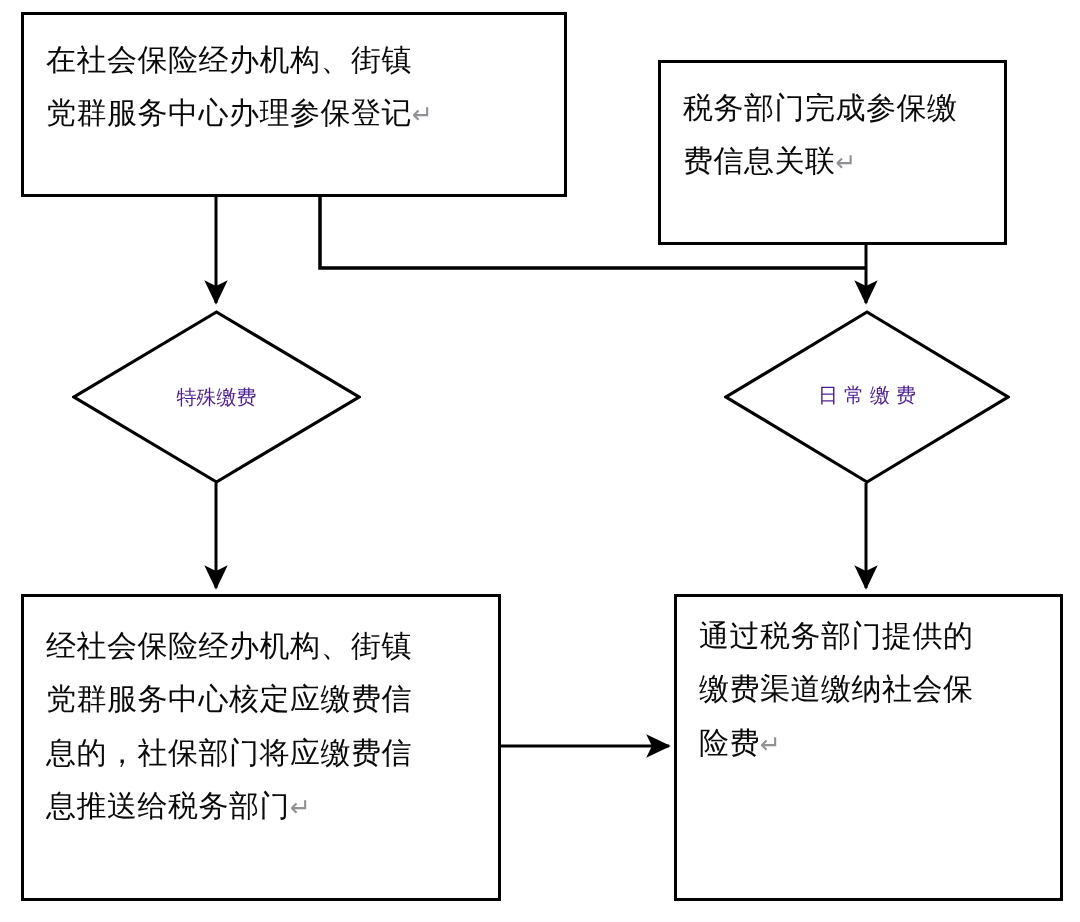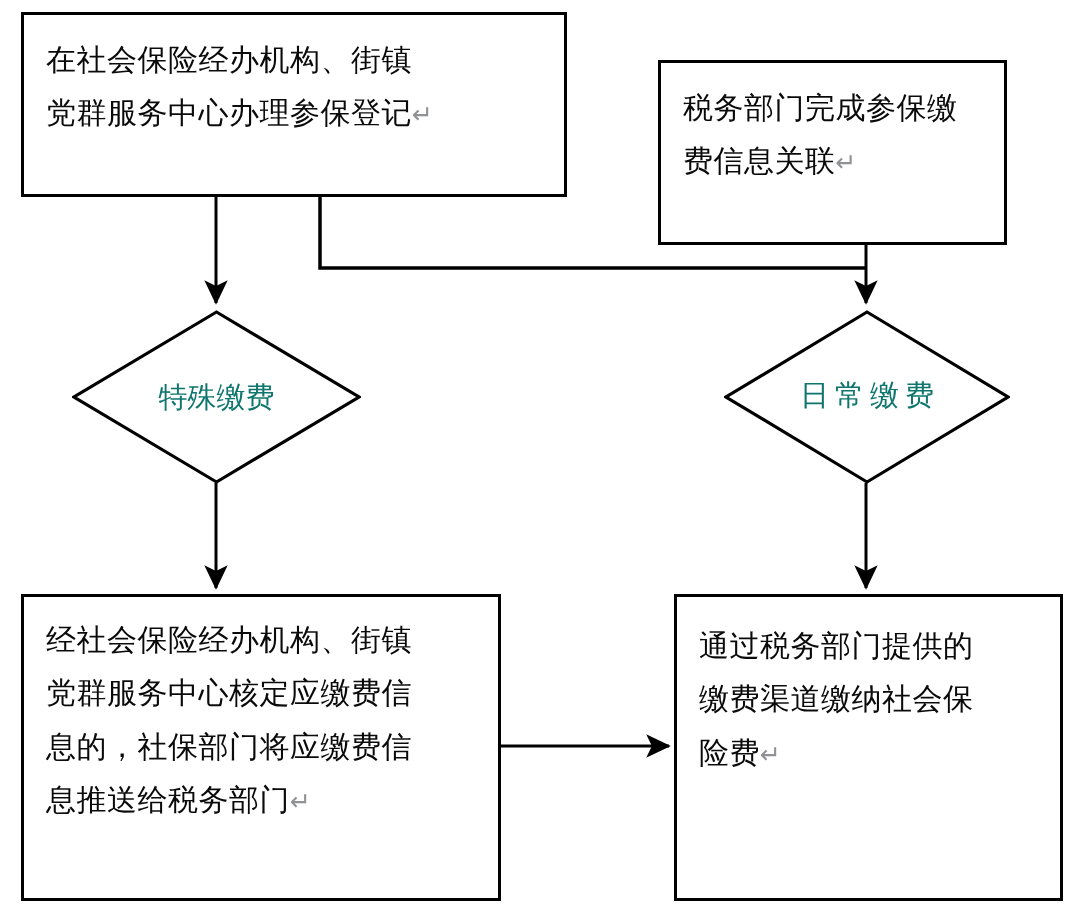--- a/index.html
+++ b/index.html
@@ -52,22 +52,22 @@
     align-items: center;
     justify-content: center;
   }
   .decision svg {
     position: absolute;
     left: 0;
     top: 0;
   }
   .decision .label {
     position: relative;
-    font-size: 29px;
-    color: #0f766e;
+    font-size: 20px;
+    color: #4c1d95;
     line-height: 1;
     white-space: nowrap;
     font-weight: 400;
   }
   .decision.spaced .label {
     letter-spacing: 6px;
     text-indent: 6px;
   }
   .pilcrow {
     color: #8f9194;
@@ -130,25 +130,25 @@
   </div>
 
   <div class="node decision spaced" style="left:724px; top:310px; width:286px; height:174px;font-family:Liberation Mono, monospace;">
     <svg width="286" height="174" viewBox="0 0 286 174" xmlns="http://www.w3.org/2000/svg">
       <polygon points="143,2 284,87 143,172 2,87" fill="#ffffff" stroke="#000000" stroke-width="3.2" stroke-linejoin="miter"></polygon>
     </svg>
     <span class="label">日常缴费</span>
   </div>
 
   <div class="node process" style="left:21px; top:594px; width:480px; height:307px;">
-    <div class="label" style="width:445px; padding-top:16px;"><span>经社会保险经办机构、街镇
+    <div class="label" style="width:445px; padding-top:22px;"><span>经社会保险经办机构、街镇
 党群服务中心核定应缴费信
 息的，社保部门将应缴费信
 息推送给税务部门</span><span class="pilcrow">↵</span></div>
   </div>
 
   <div class="node process" style="left:674px; top:594px; width:389px; height:307px;">
-    <div class="label" style="width:350px; padding-top:22px;"><span>通过税务部门提供的
+    <div class="label" style="width:350px; padding-top:12px;"><span>通过税务部门提供的
 缴费渠道缴纳社会保
 险费</span><span class="pilcrow">↵</span></div>
   </div>
 
 </div>
 
 </body></html>

